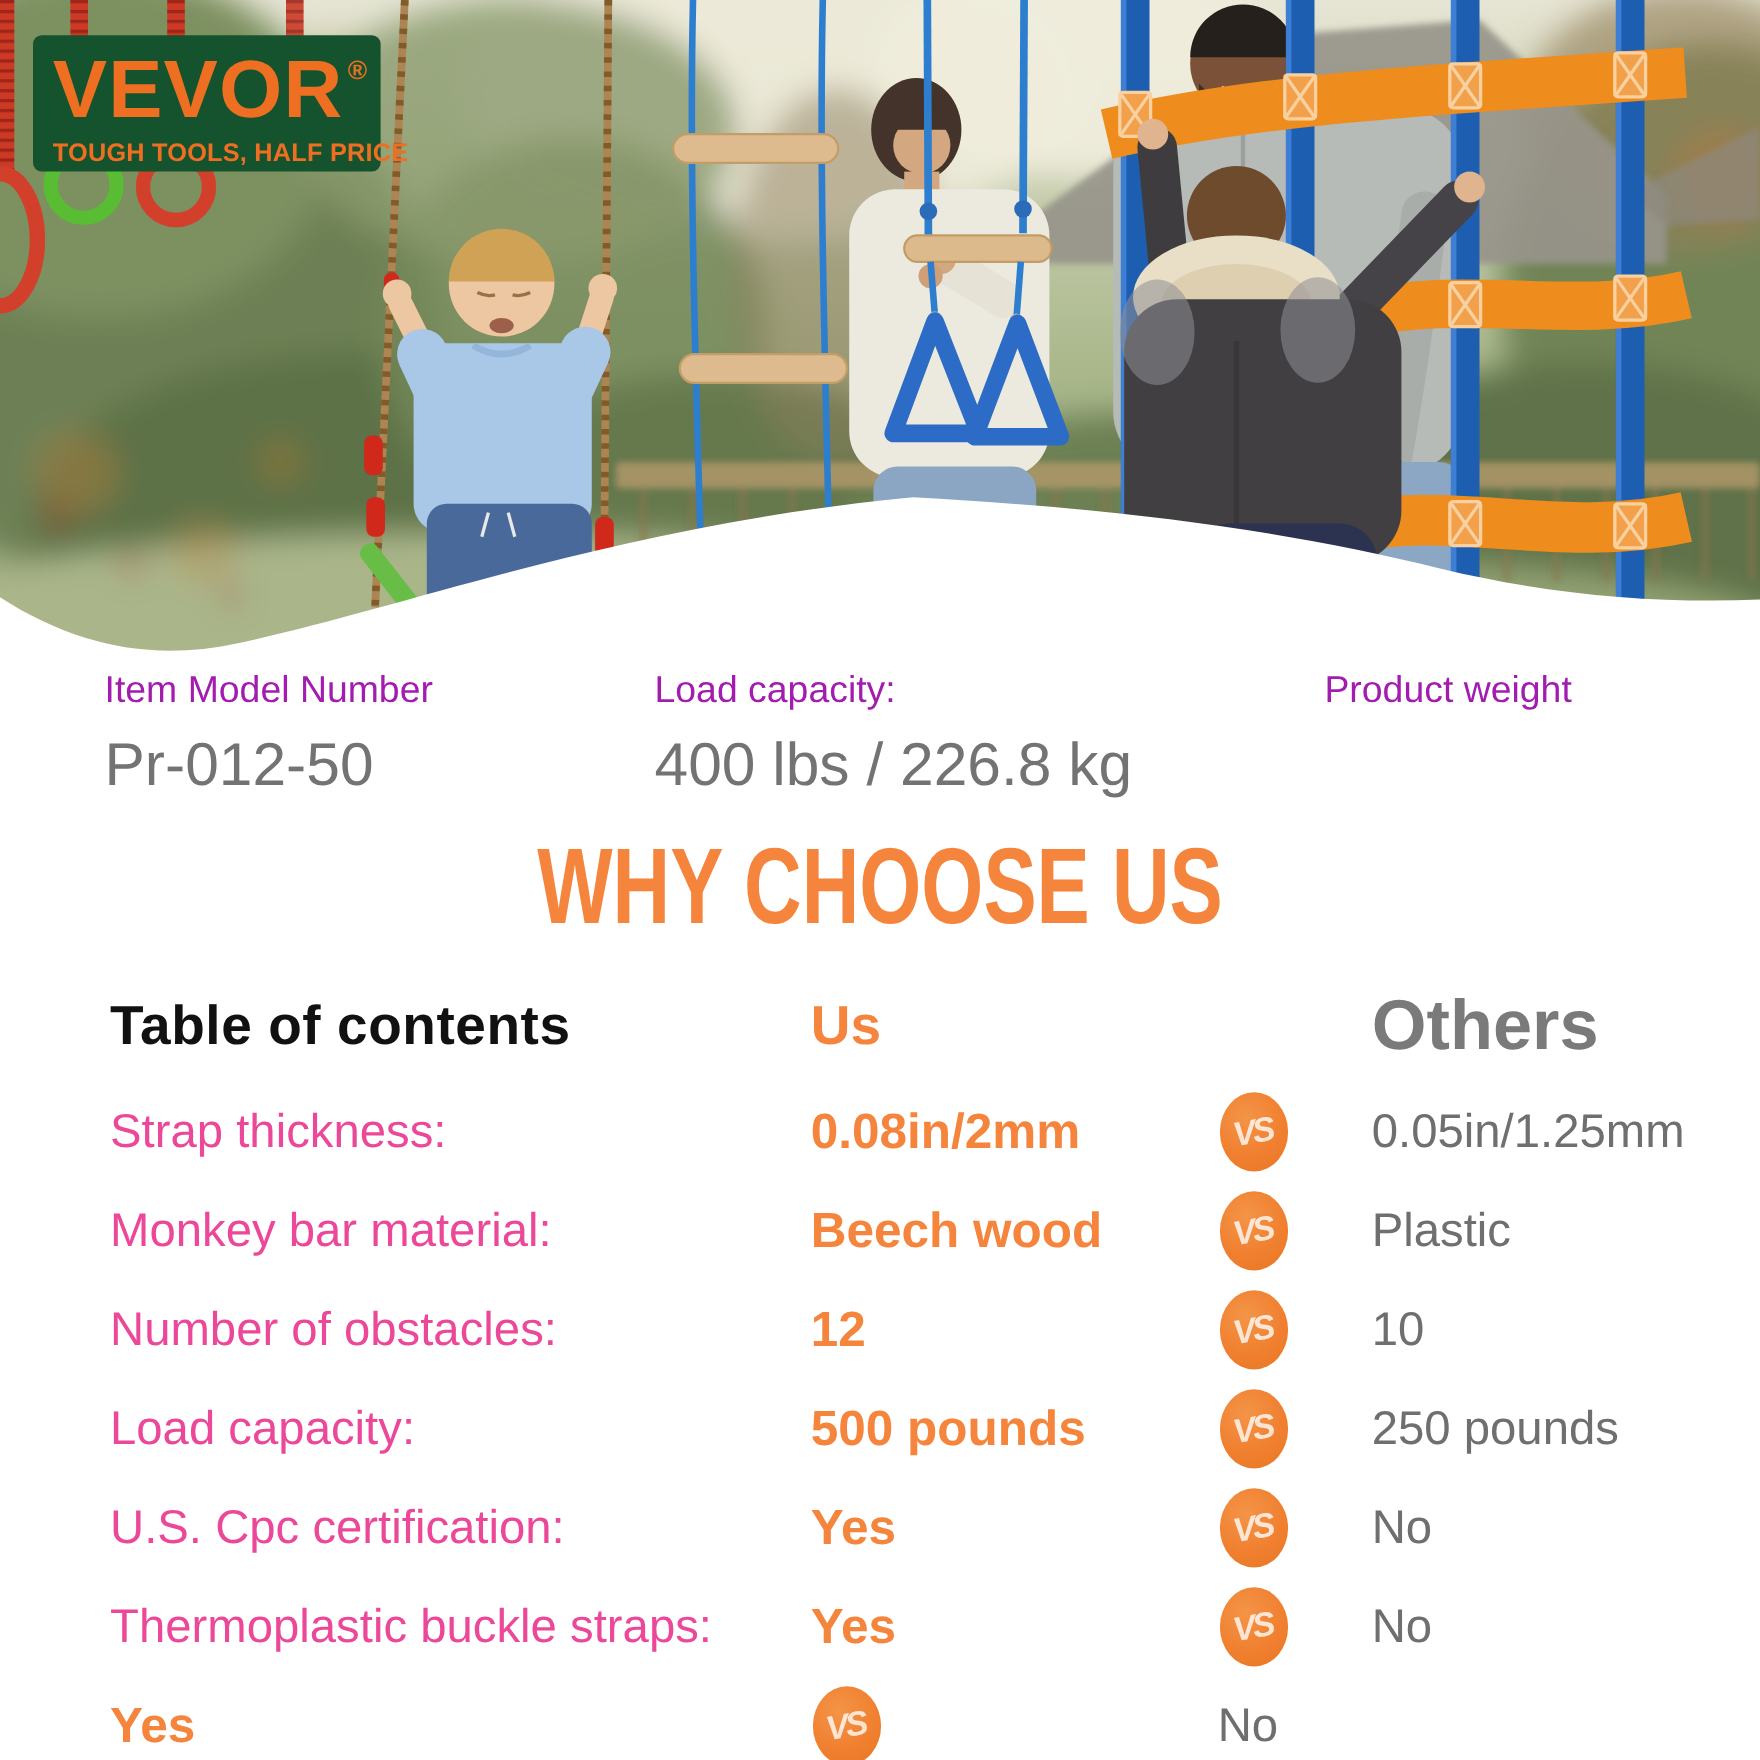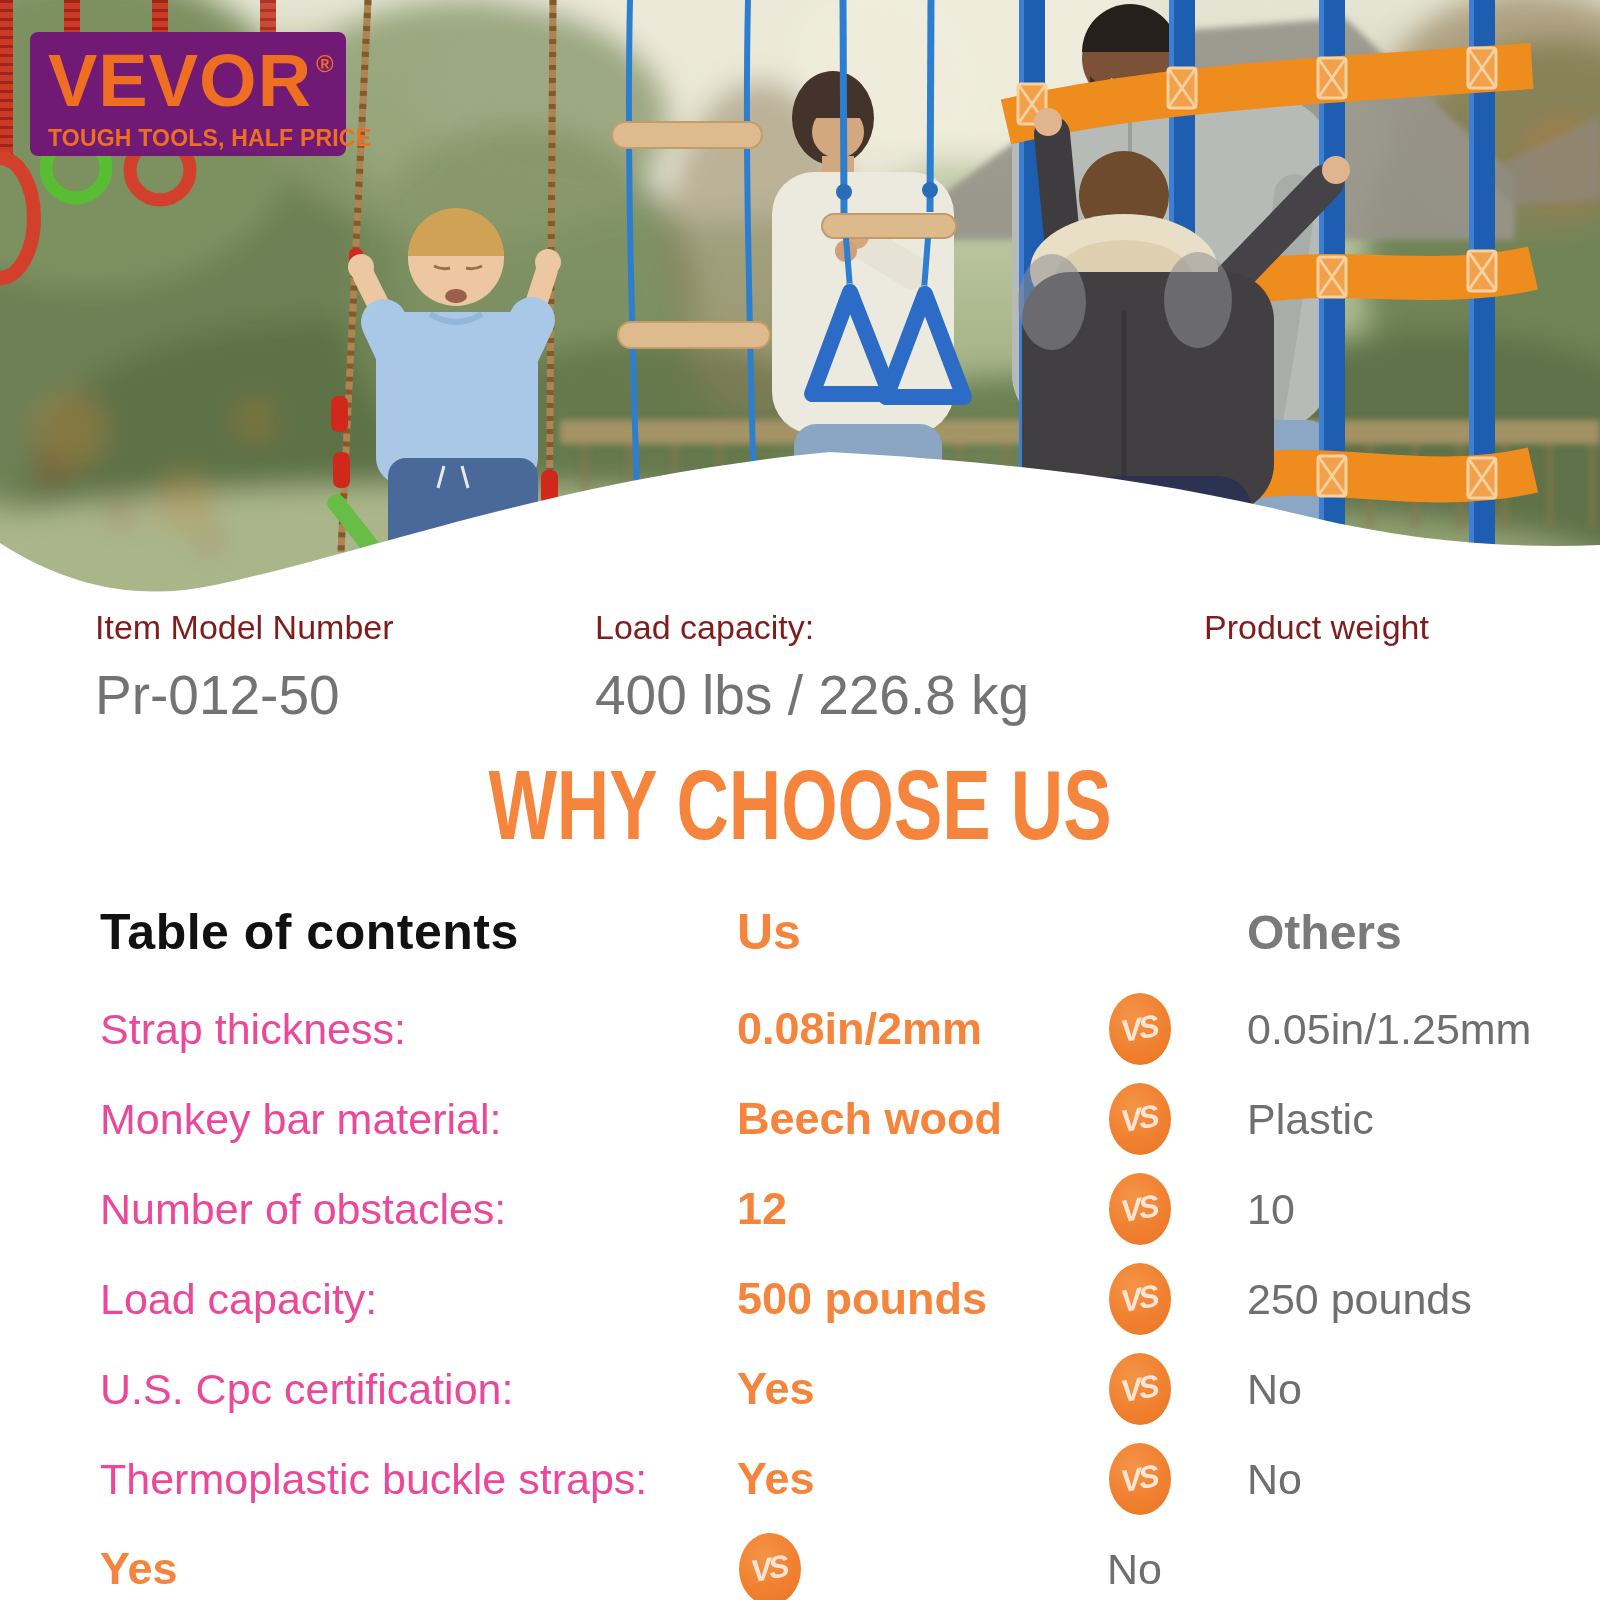--- a/index.html
+++ b/index.html
@@ -11,50 +11,50 @@
   *{box-sizing:border-box}
   html,body{margin:0;padding:0}
   body{
     width:1600px;height:1600px;position:relative;overflow:hidden;
     background:#ffffff;font-family:"Liberation Sans",sans-serif;color:#161616;
   }
   .hero{position:absolute;top:0;left:0;width:1600px;height:600px;overflow:hidden}
   .hero svg{display:block}
   .logo-box{
     position:absolute;left:30px;top:32px;width:316px;height:124px;
-    background:#701a75;border-radius:8px;padding:12px 0 0 18px;
+    background:#14532d;border-radius:8px;padding:12px 0 0 18px;
   }
   .logo-word{font-size:74px;font-weight:800;color:var(--brand-orange);letter-spacing:1px;line-height:1}
   .reg{font-size:24px;font-weight:700;color:var(--brand-orange);vertical-align:34px;margin-left:4px}
   .logo-tagline{font-size:23px;font-weight:700;color:var(--brand-orange);margin-top:7px;letter-spacing:.2px;white-space:nowrap}
 
   .specs{position:absolute;top:608px;left:0;width:1600px;height:130px}
   .spec{position:absolute;top:0}
   .spec:nth-child(1){left:95px}
   .spec:nth-child(2){left:595px}
   .spec:nth-child(3){left:1204px}
-  .spec-label{font-size:34px;color:#7f1d1d}
+  .spec-label{font-size:34px;color:#a21caf}
   .spec-value{font-size:55px;font-weight:400;color:#737373;margin-top:16px}
 
   .heading{
     position:absolute;top:756px;left:0;width:1600px;margin:0;text-align:center;
     font-size:98px;font-weight:800;color:var(--accent-orange);
     transform:scaleX(.74);letter-spacing:0;white-space:nowrap;line-height:1;
   }
 
   .cmp{position:absolute;top:890px;left:100px;right:40px}
   .cmp-header,.cmp-row{display:grid;grid-template-columns:637px 370px 140px auto;align-items:center}
   .cmp-header{height:84px;margin-bottom:10px}
   .cmp-row{height:90px}
   .c-label{font-size:43px;color:#ec4899}
   .c-us{font-size:45px;font-weight:700;color:var(--accent-orange)}
   .c-others{font-size:43px;color:var(--others-gray)}
   .cmp-header .c-label{font-size:50px;font-weight:800;letter-spacing:.5px;color:#111}
   .cmp-header .c-us{font-size:50px;font-weight:800}
-  .cmp-header .c-others{font-size:48px;font-weight:800;color:#7a7a7a}
+  .cmp-header .c-others{font-size:64px;font-weight:800;color:#7a7a7a}
   .vs-badge{
     width:62px;height:72px;border-radius:50%;
     background:radial-gradient(circle at 38% 32%, #f49447 0%, var(--vs-orange) 55%, #e97722 100%);
     display:flex;align-items:center;justify-content:center;margin-left:2px;
   }
   .vs-text{
     font-style:italic;font-weight:800;font-size:31px;letter-spacing:-3px;
     color:rgba(255,255,255,.78);transform:rotate(-10deg);padding-right:3px;
   }
 </style>

